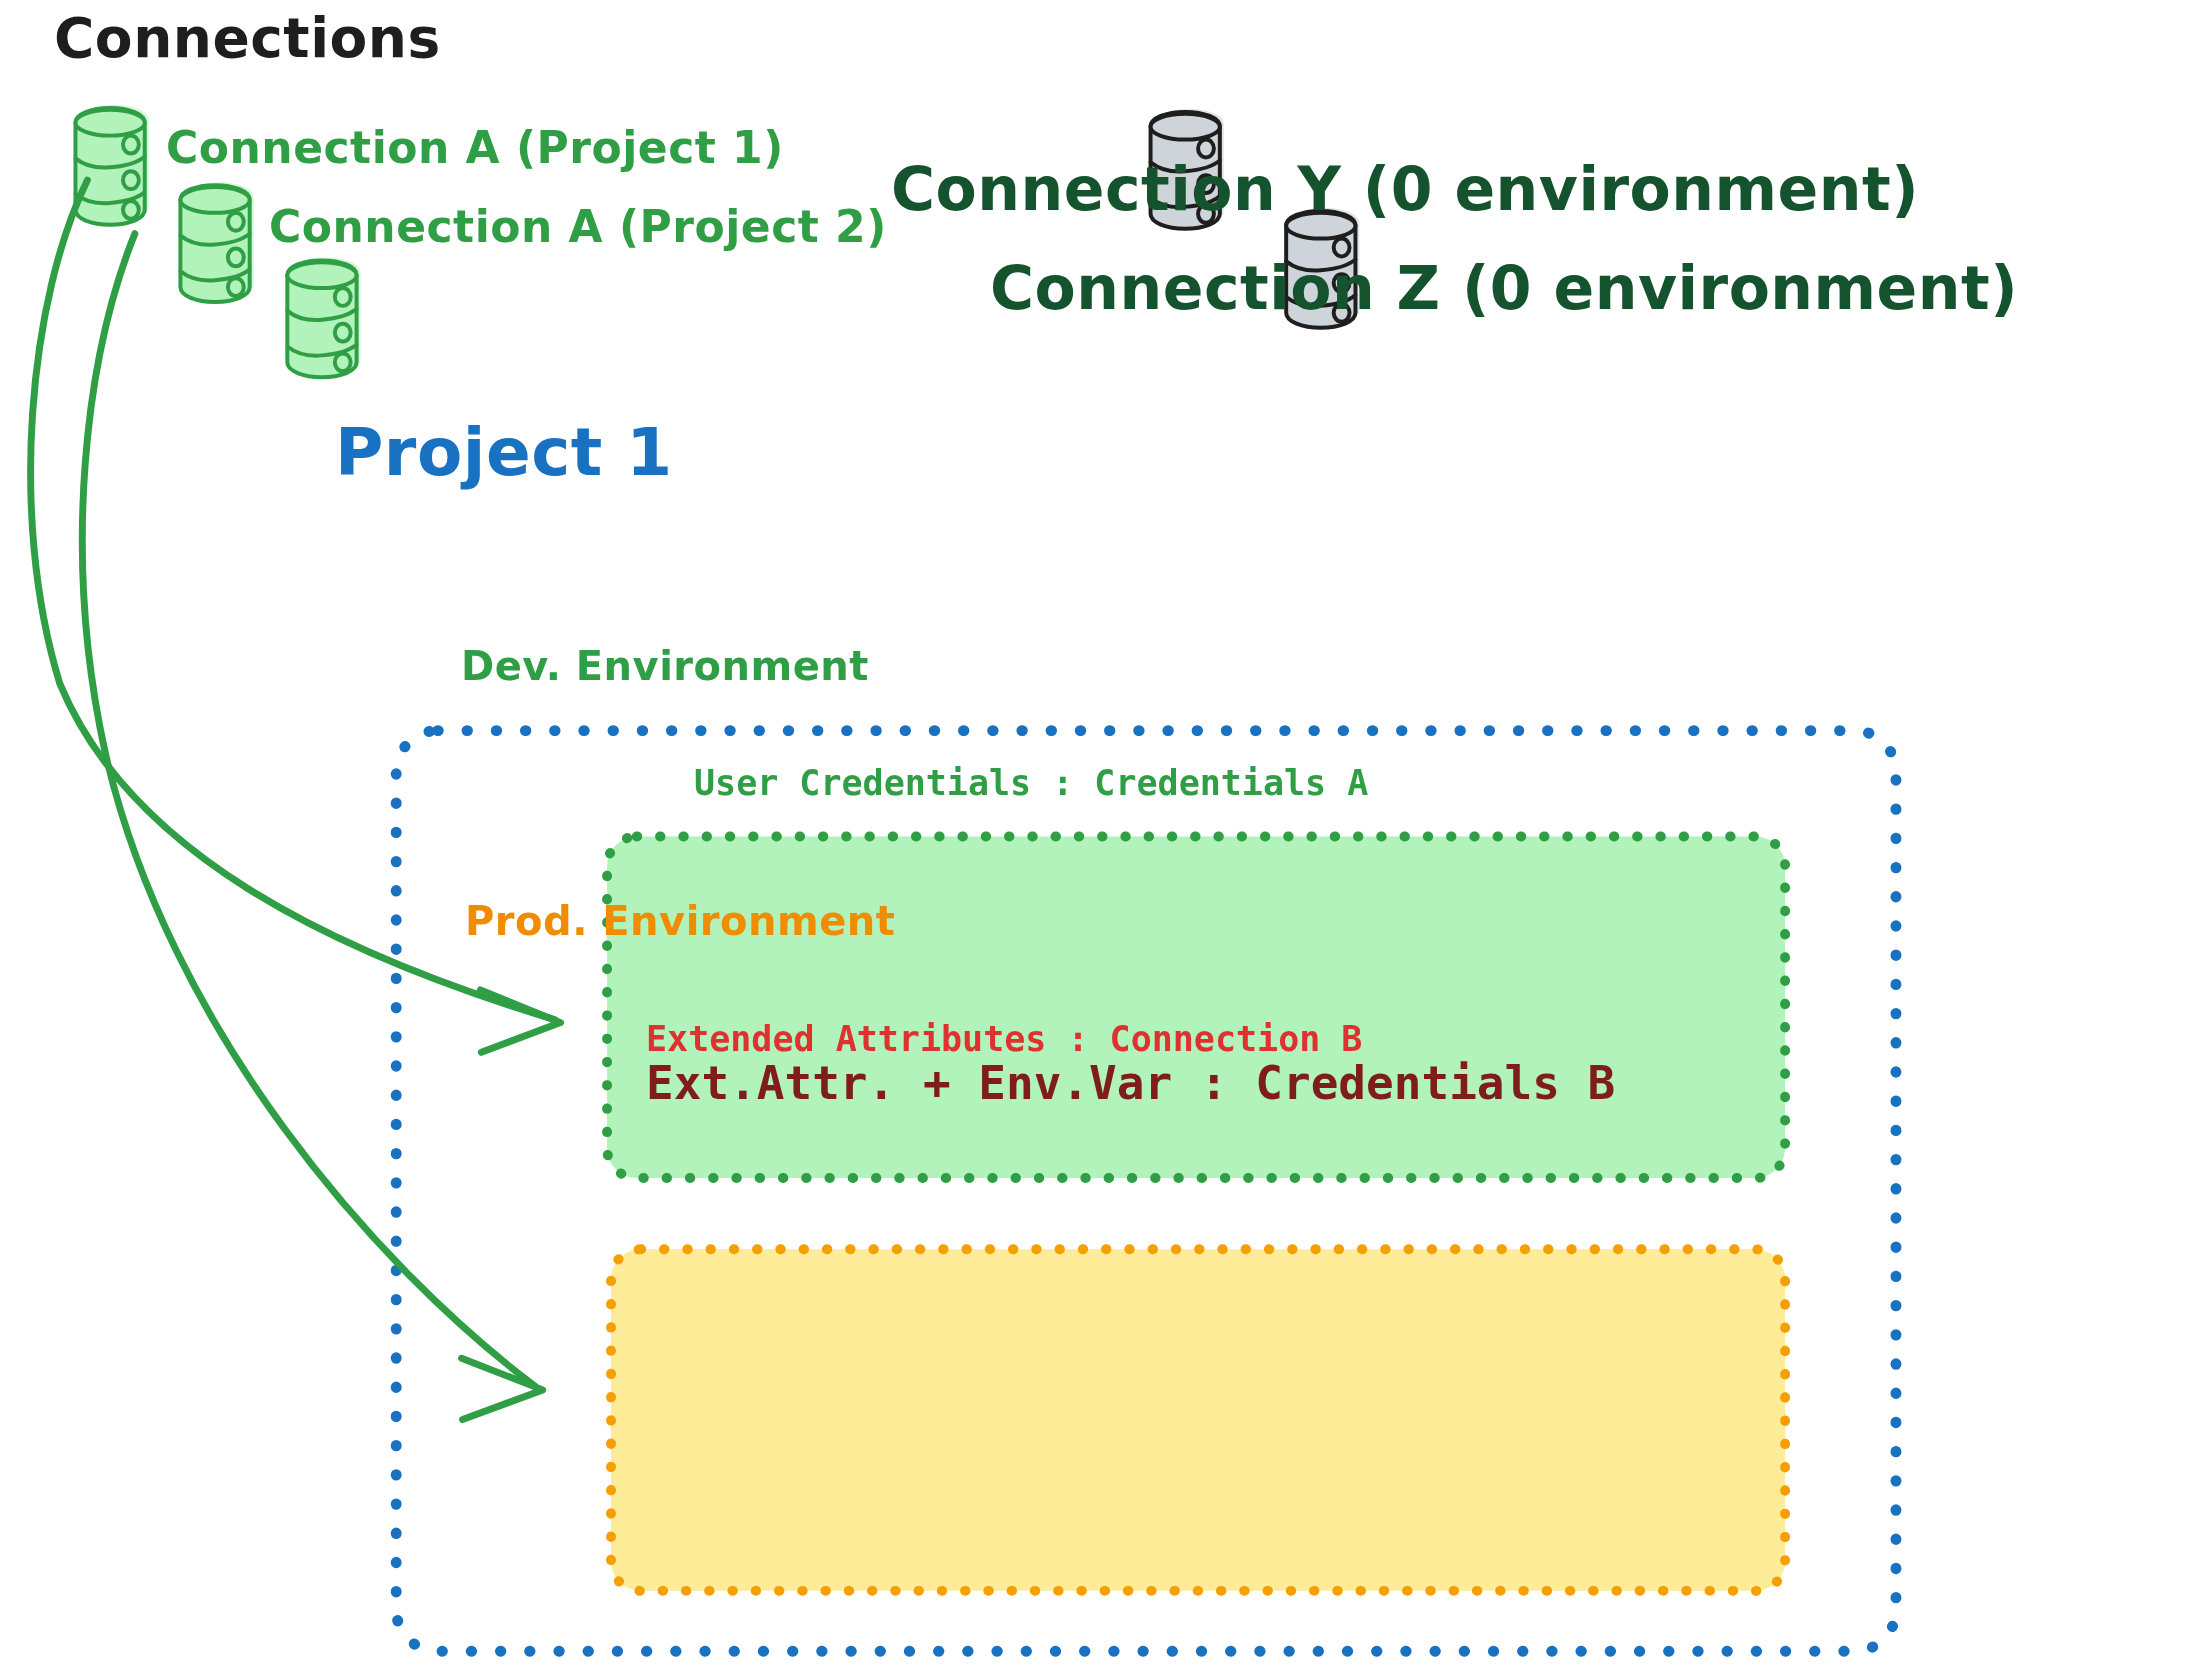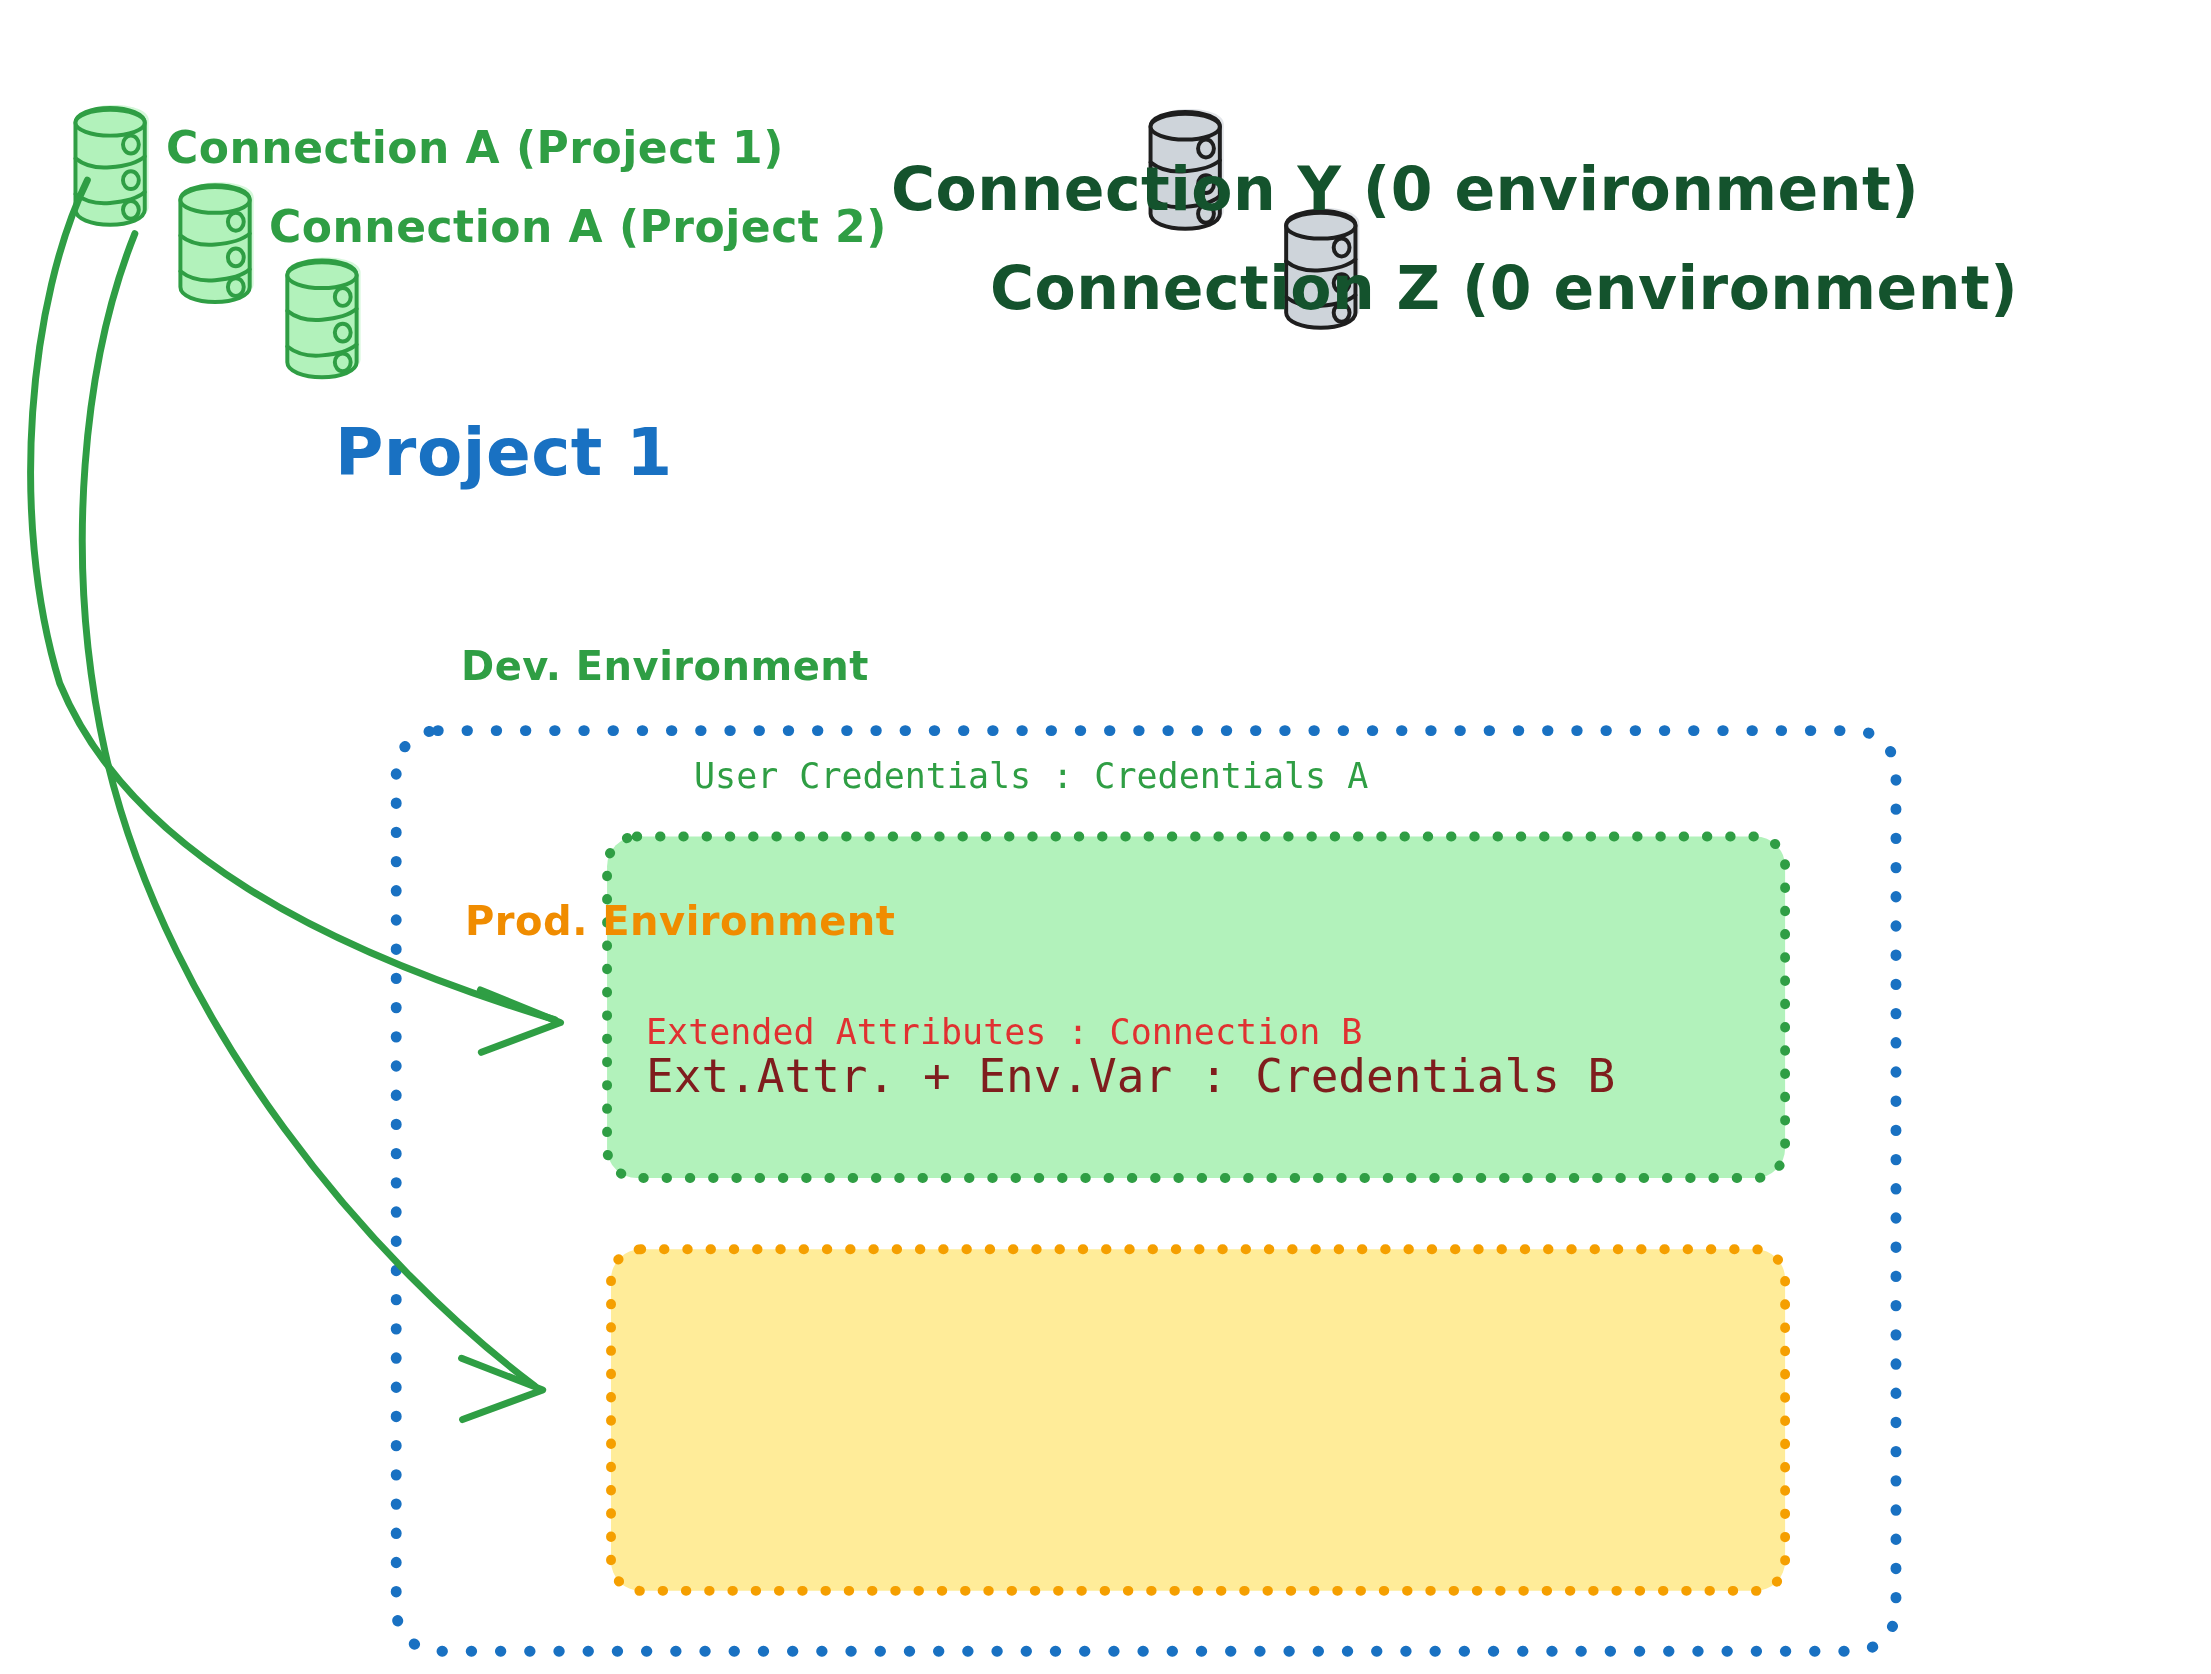--- a/index.html
+++ b/index.html
@@ -29,22 +29,23 @@
   }
   
   .hand {
     font-family: "DejaVu Sans", sans-serif;
     font-weight: 700;
     letter-spacing: 0.5px;
   }
   
   .mono {
     font-family: "DejaVu Sans Mono", monospace;
-    font-weight: 400;
+    font-weight: 700;
     letter-spacing: 0px;
+    margin-top: 7px;
   }
 
   #title-connections {
     left: 54px;
     top: 8px;
     font-size: 55px;
     color: #1e1e1e;
   }
   .conn-label-green {
     font-size: 44px;
@@ -183,20 +184,21 @@
       <path d="M88,182 C30,300 8,520 60,690 C130,860 330,960 560,1030" fill="none" stroke="#2f9e44" stroke-width="7" stroke-linecap="round"></path>
       <path d="M485,1000 L566,1033 L486,1063" fill="none" stroke="#2f9e44" stroke-width="7" stroke-linecap="round" stroke-linejoin="round"></path>
     </g>
 
     <g>
       <path d="M136,236 C86,360 62,560 106,760 C170,1040 380,1280 540,1400" fill="none" stroke="#2f9e44" stroke-width="7" stroke-linecap="round"></path>
       <path d="M466,1372 L548,1404 L467,1434" fill="none" stroke="#2f9e44" stroke-width="7" stroke-linecap="round" stroke-linejoin="round"></path>
     </g>
   </svg>
 
+  <div class="txt hand" id="title-connections">Connections</div>
 
   <div class="txt hand conn-label-green" id="label-conn-a1">Connection A (Project 1)</div>
 
   <div class="txt hand conn-label-green" id="label-conn-a2">Connection A (Project 2)</div>
 
 
   <div class="txt hand conn-label-gray" id="label-conn-y">Connection Y (0 environment)</div>
 
   <div class="txt hand conn-label-gray" id="label-conn-z">Connection Z (0 environment)</div>
 

